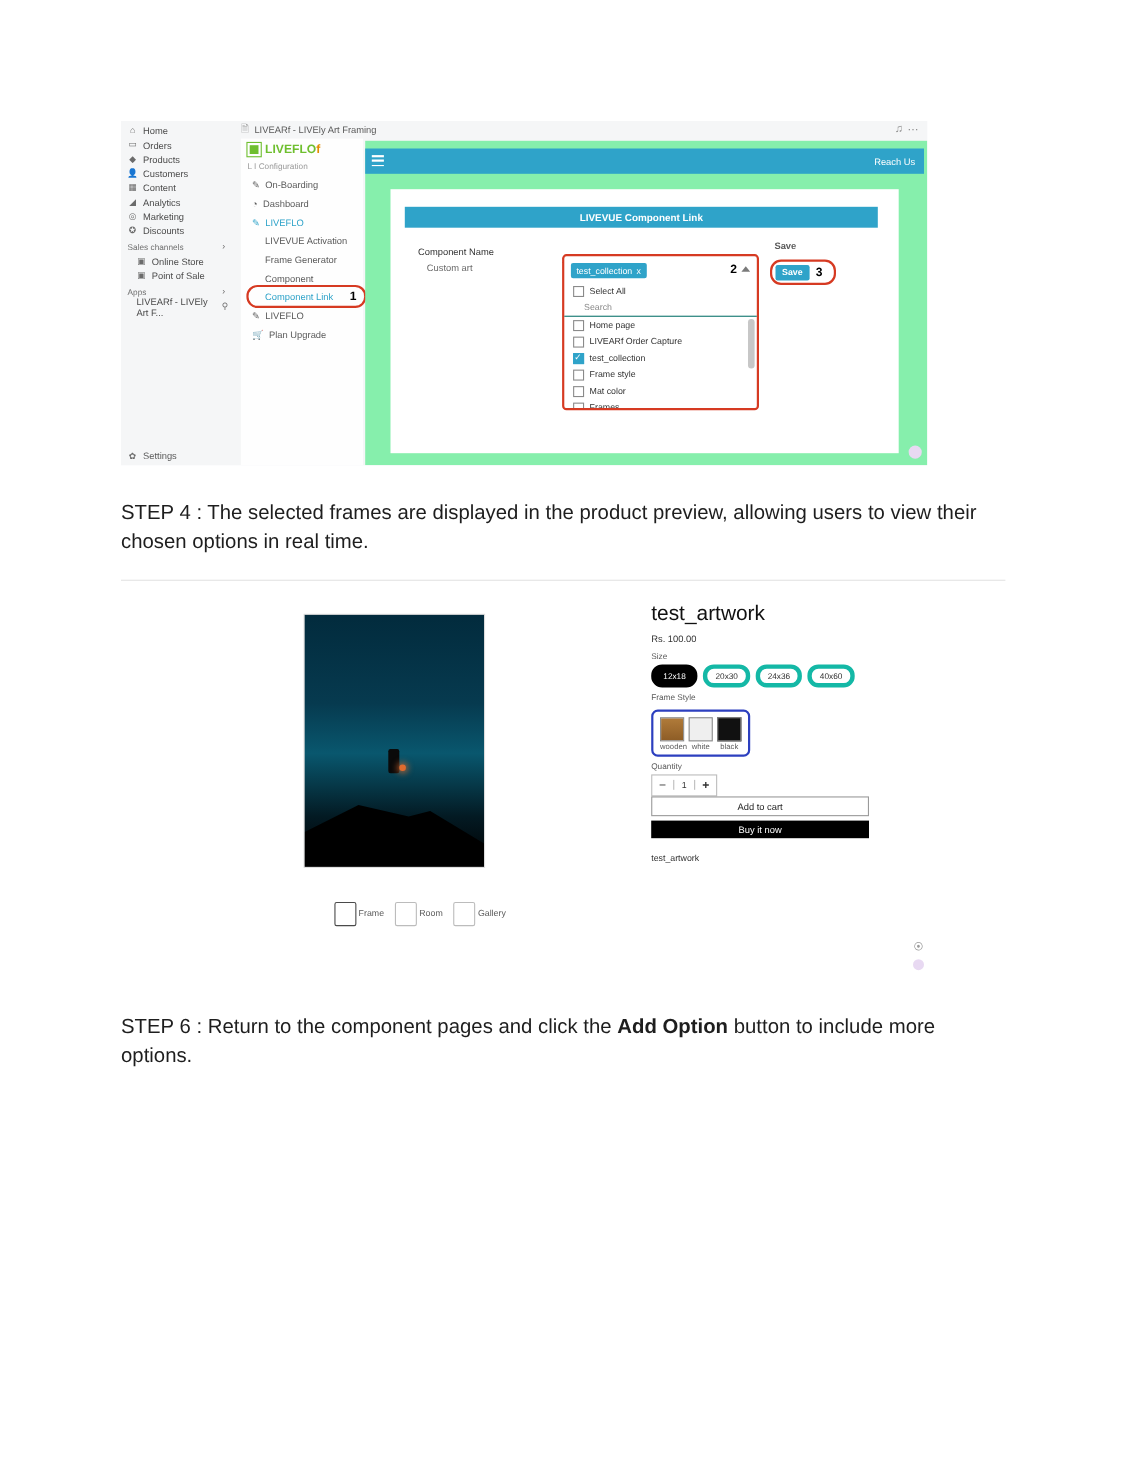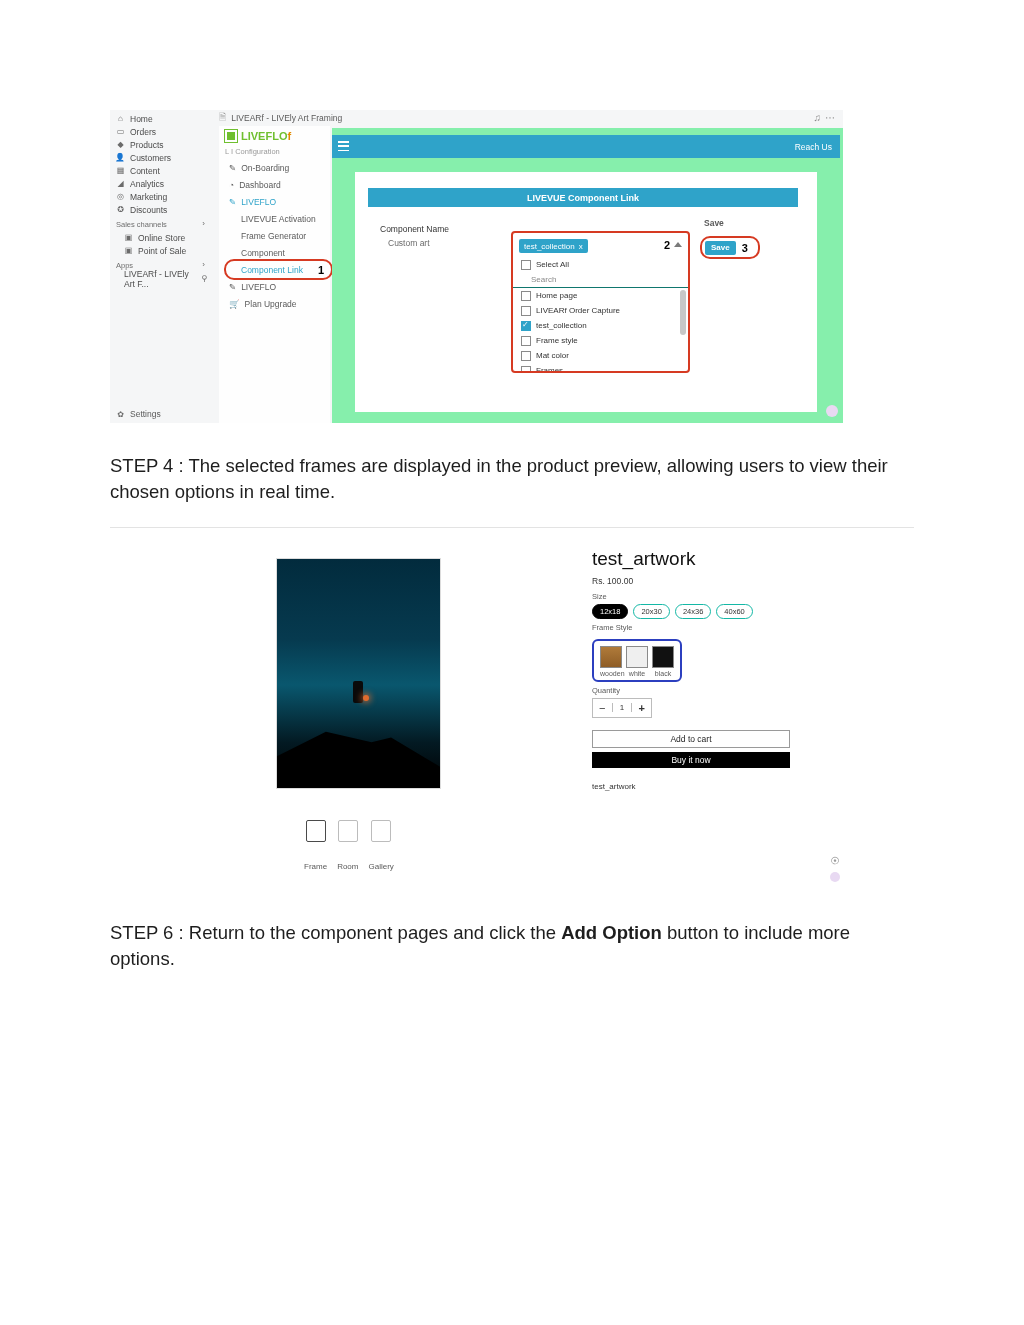--- a/index.html
+++ b/index.html
@@ -60,42 +60,42 @@
 .s1-save .num3{margin-left:6px;font:700 11px Arial;color:#000}
 .s1-bubble{position:absolute;right:5px;bottom:6px;width:12px;height:12px;border-radius:50%;background:#e8d9f2}
 
 
 .shot2{width:733px;height:348px;position:relative;background:#fff;font-family:"Segoe UI",Arial,sans-serif;color:#1e1e1e;font-size:9px}
 .s2-imgbox{position:absolute;left:167px;top:17px;width:163px;height:229px;background:linear-gradient(180deg,#022b3d 0%,#063a4f 35%,#09576e 55%,#031a23 80%,#000 100%);box-shadow:0 0 0 1px #dcdcdc}
 .s2-imgbox .person{position:absolute;left:76px;top:122px;width:10px;height:22px;background:#0a0a0a;border-radius:2px}
 .s2-imgbox .lantern{position:absolute;left:86px;top:136px;width:6px;height:6px;border-radius:50%;background:#e06b2e;box-shadow:0 0 6px 2px rgba(224,107,46,.7)}
 .s2-imgbox .rock{position:absolute;left:0;bottom:0;width:100%;height:70px;background:#000;clip-path:polygon(0 55%,30% 20%,58% 35%,70% 28%,100% 70%,100% 100%,0 100%)}
 .s2-thumbs{position:absolute;left:194px;top:278px;display:flex;gap:10px;font-size:8px;color:#5a5a5a}
-.s2-thumbs .t{display:flex;flex-direction:column;align-items:center;gap:20px}
+.s2-thumbs .t{display:flex;flex-direction:row;align-items:center;gap:2px}
 .s2-thumbs .tico{width:18px;height:20px;border:1px solid #bcbcbc;border-radius:2px}
 .s2-thumbs .t.sel .tico{border:1px solid #4a4a4a}
 .s2-right{position:absolute;left:482px;top:6px;width:198px}
 .s2-title{font-size:19px;color:#111;margin:0 0 6px}
 .s2-price{font-size:8.5px;color:#333;margin-bottom:6px}
 .s2-lbl{font-size:7.5px;color:#5a5a5a;margin:4px 0 3px}
 .s2-sizes{display:flex;gap:5px}
-.s2-sizes span{border:1px solid #14b8a6;border-radius:10px;height:13px;padding:0 7px;display:inline-flex;align-items:center;font-size:7.5px;color:#333}
+.s2-sizes span{border:4px solid #14b8a6;border-radius:10px;height:13px;padding:0 7px;display:inline-flex;align-items:center;font-size:7.5px;color:#333}
 .s2-sizes span.sel{background:#000;color:#fff;border-color:#000}
 .s2-frame{margin-top:4px;border:2px solid #2c3fbf;border-radius:6px;padding:5px 6px 3px;display:inline-block}
 .s2-frame .sw{display:flex;gap:4px}
 .s2-frame .swb{width:20px;height:20px;border:1px solid #8a8a8a}
 .s2-frame .swb.w{background:linear-gradient(#b07b3a,#8e5d26)}
 .s2-frame .swb.wh{background:#efefef}
 .s2-frame .swb.bl{background:#111}
 .s2-frame .lbls{display:flex;gap:4px;font-size:7px;color:#5a5a5a;margin-top:2px}
 .s2-frame .lbls span{width:22px;text-align:center}
 .s2-qty{display:flex;align-items:center;border:1px solid #bcbcbc;width:58px;height:18px;margin-top:3px}
 .s2-qty span{flex:1;text-align:center;font-size:11px;color:#333}
 .s2-qty .qv{font-size:8px;border-left:1px solid #bcbcbc;border-right:1px solid #bcbcbc}
-.s2-add{margin-top:12px;width:196px;height:16px;border:1px solid #9a9a9a;display:flex;align-items:center;justify-content:center;font-size:8.5px}
+.s2-add{width:196px;height:16px;border:1px solid #9a9a9a;display:flex;align-items:center;justify-content:center;font-size:8.5px}
 .s2-buy{margin-top:4px;width:198px;height:16px;background:#000;color:#fff;display:flex;align-items:center;justify-content:center;font-size:8.5px}
 .s2-desc{margin-top:14px;font-size:8px;color:#333}
 .s2-fab{position:absolute;right:3px;bottom:8px;width:10px;height:10px;border-radius:50%;background:#e8d9f2}
 .s2-fab2{position:absolute;right:3px;bottom:24px;width:10px;height:10px;color:#9a9a9a;font-size:9px;display:flex;align-items:center;justify-content:center}
 </style>
 </head>
 <body>
 
 <div class="page">
     <div class="content">

